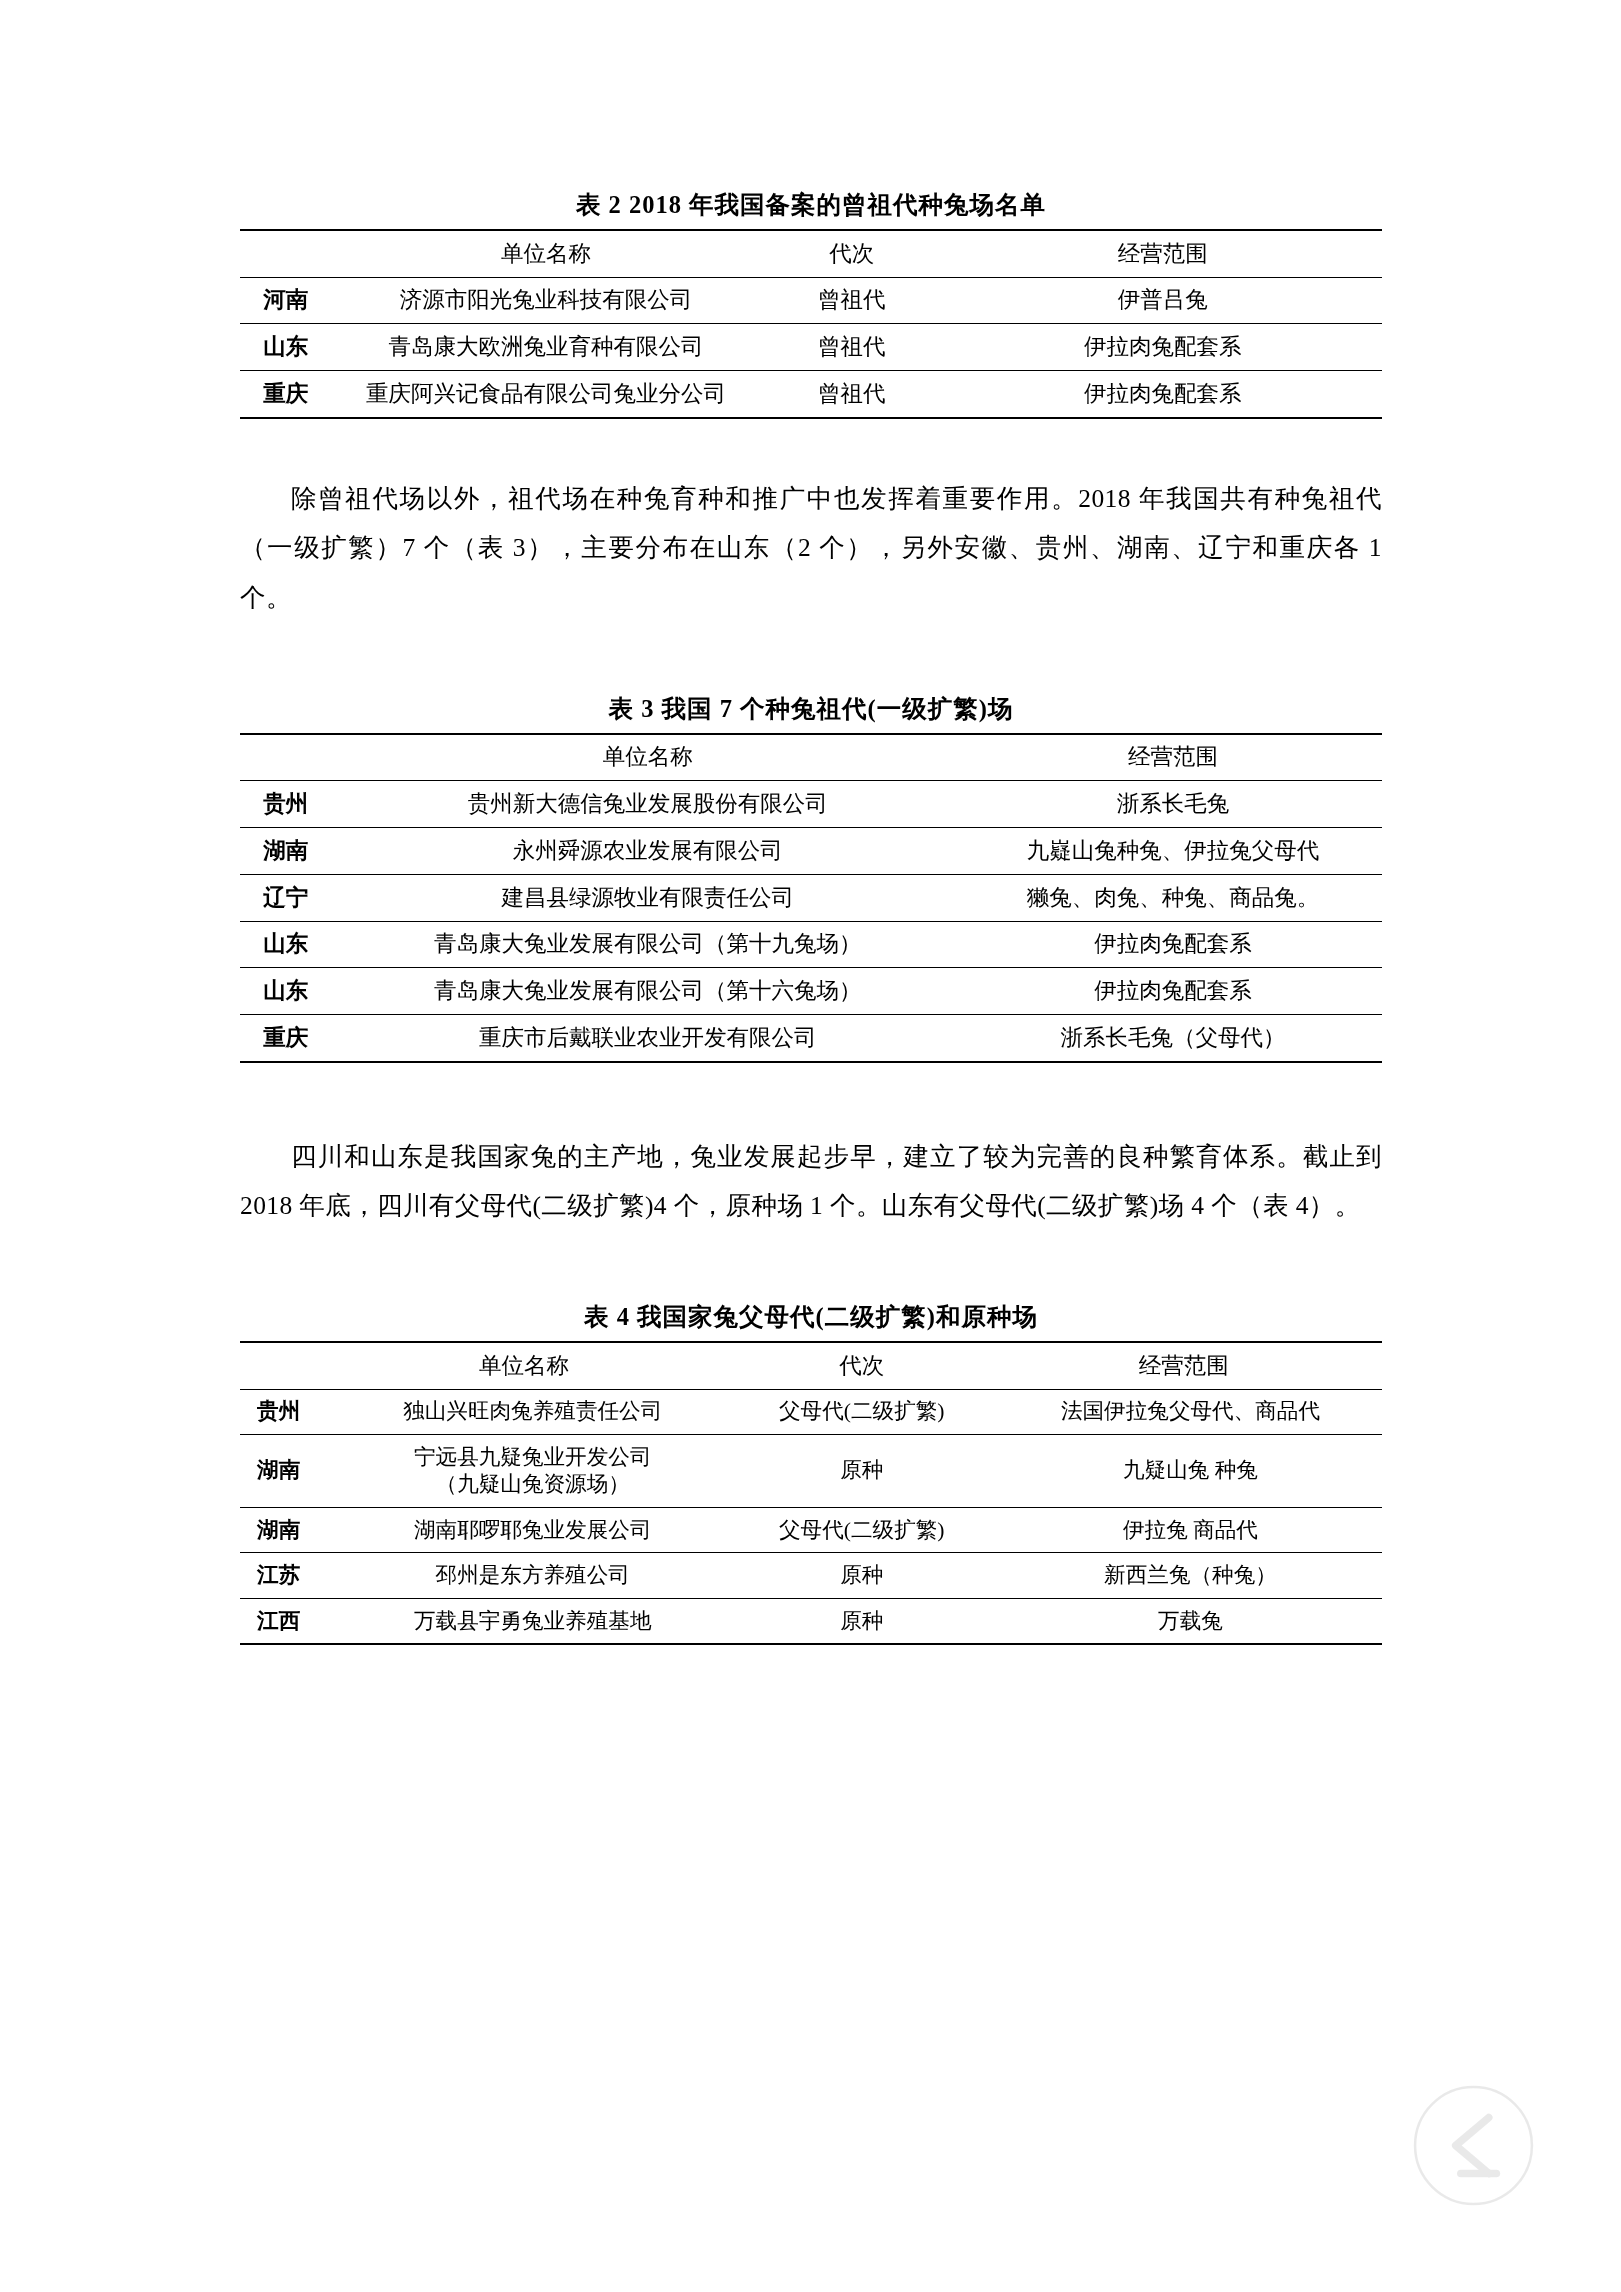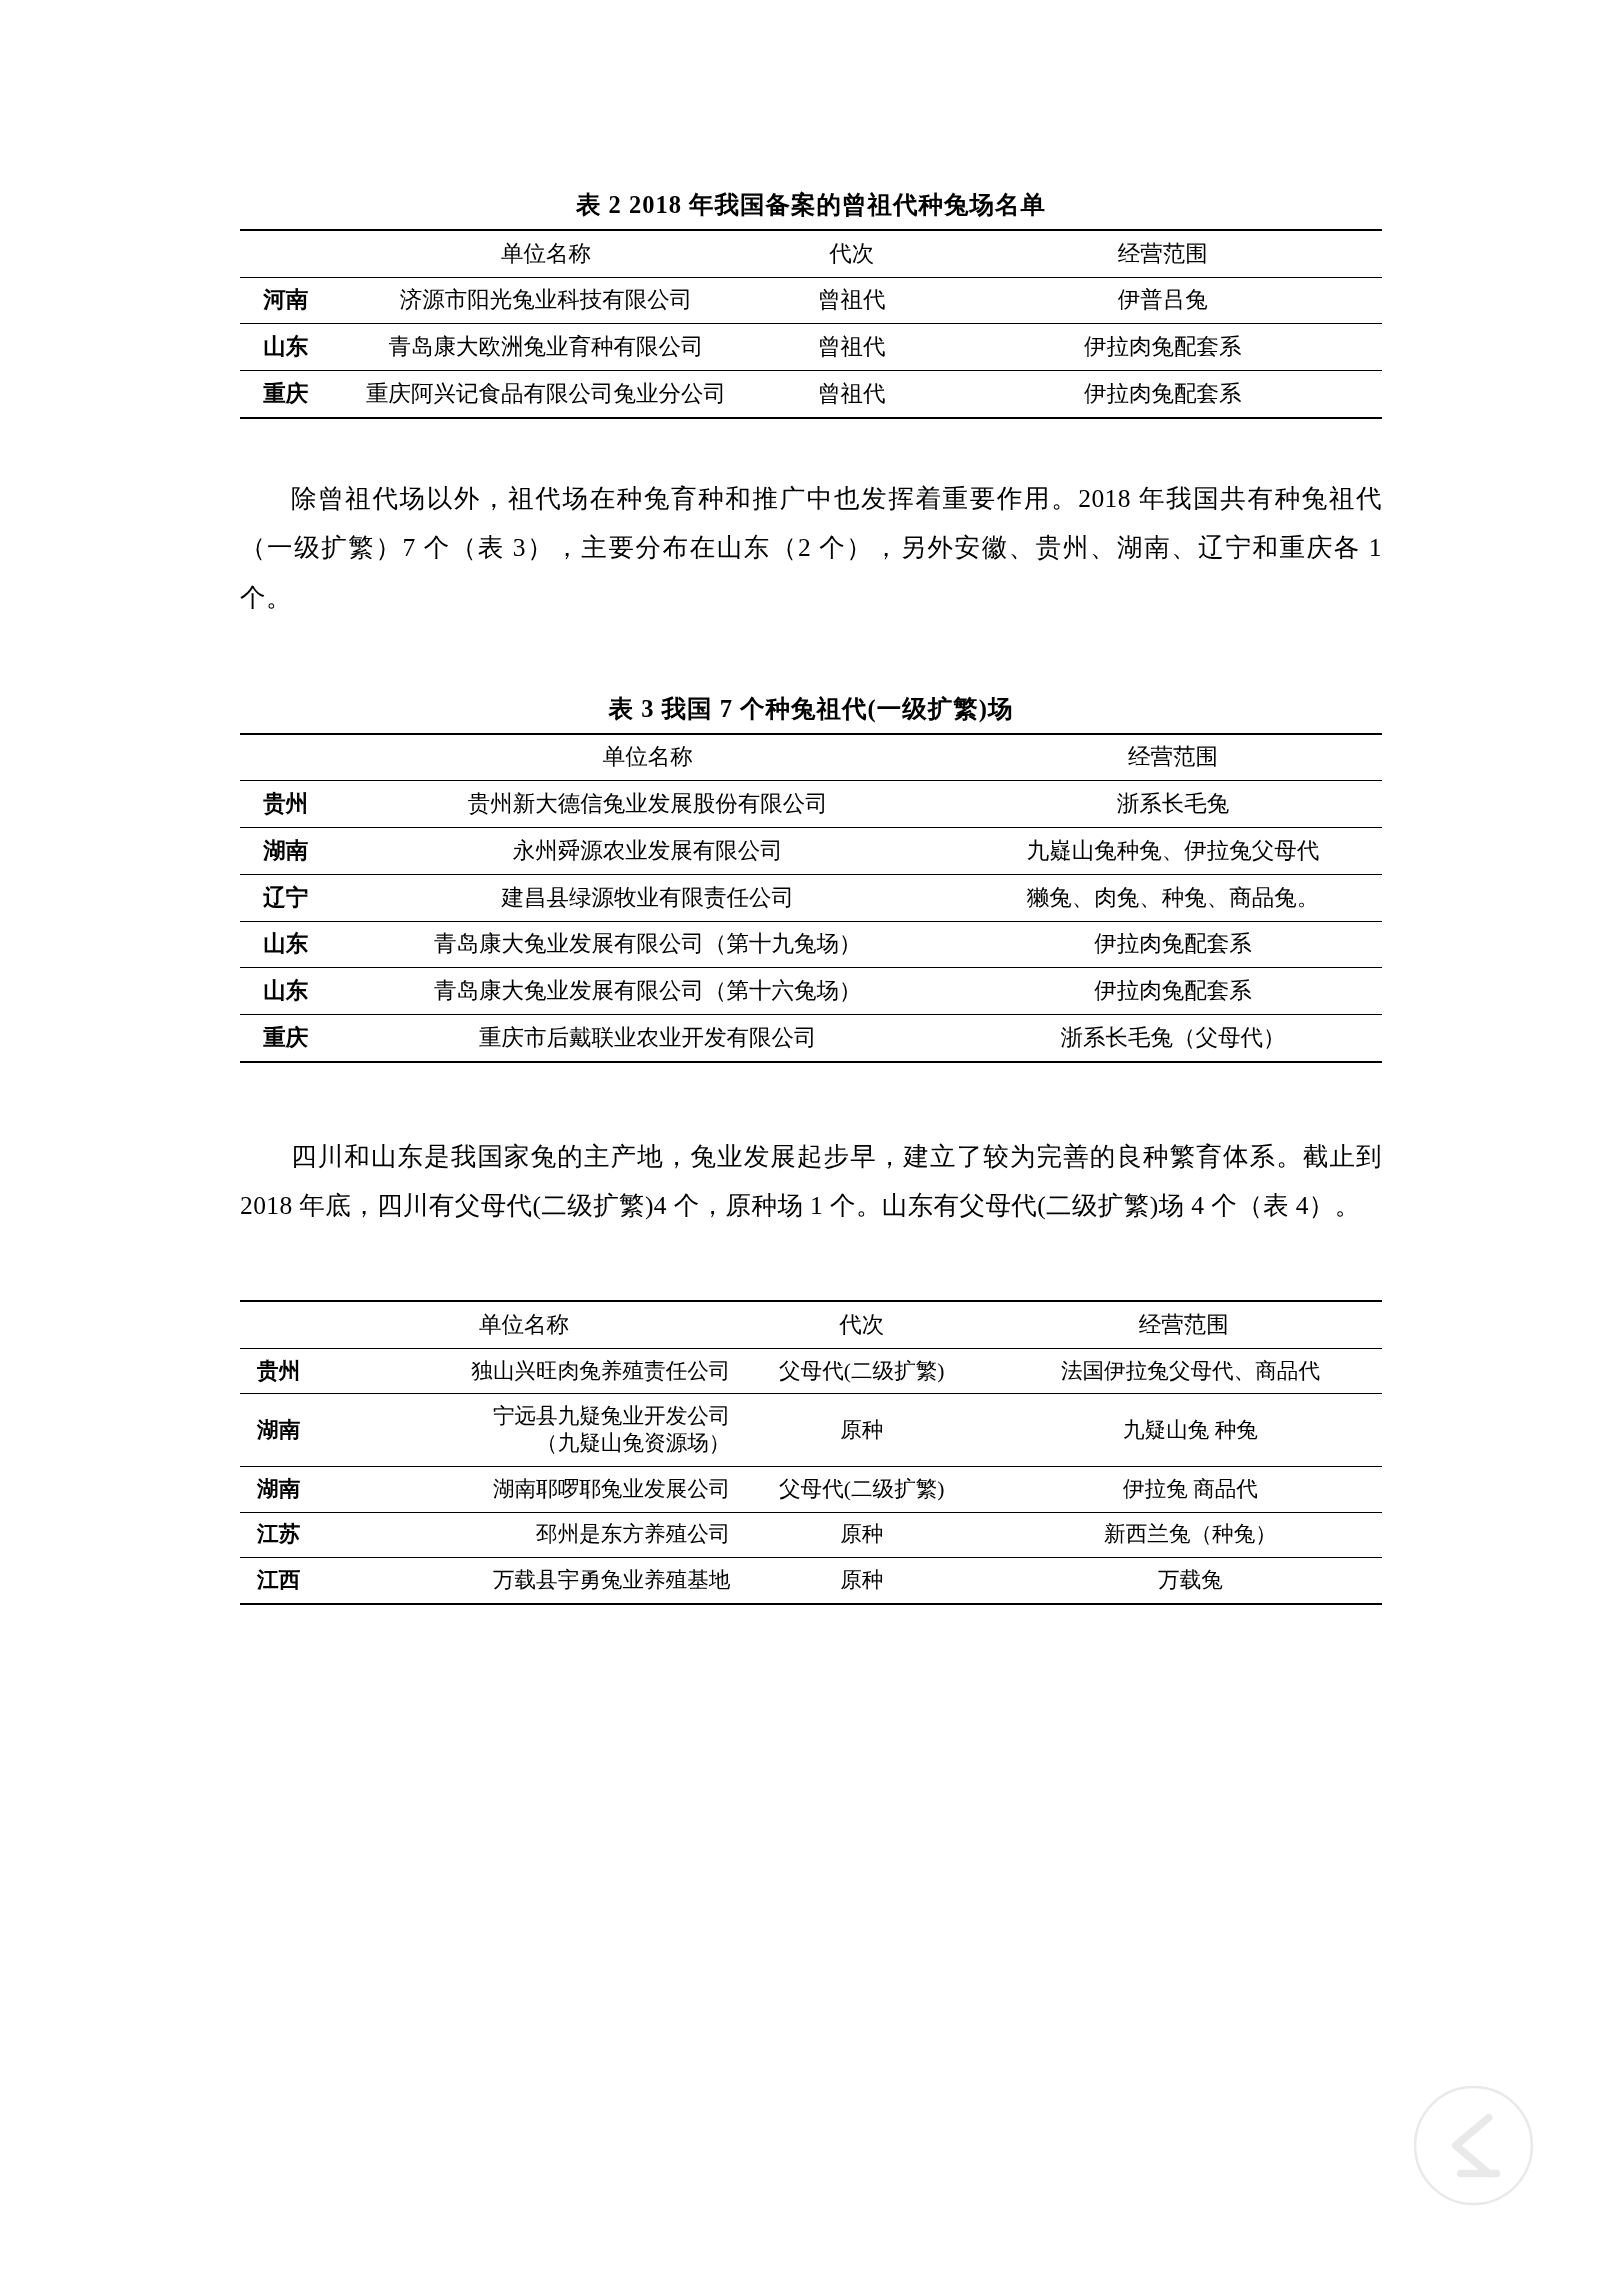--- a/index.html
+++ b/index.html
@@ -86,21 +86,21 @@
 
   
   .t2 td.c-name, .t2 th.c-name { width: 421px; }
   .t2 td.c-gen,  .t2 th.c-gen  { width: 176px; }
   .t2 td.c-scope,.t2 th.c-scope{ width: 431px; }
 
   .t3 td.c-name, .t3 th.c-name { width: 627px; }
   .t3 td.c-scope,.t3 th.c-scope{ width: 412px; }
 
   .t4 td.c-region, .t4 th.c-region { width: 69px; }
-  .t4 td.c-name, .t4 th.c-name { width: 392px; text-align: right; padding-left: 17.6px;}
+  .t4 td.c-name, .t4 th.c-name { width: 392px; text-align: center; padding-left: 17.6px;}
   .t4 th.c-name { text-align: center; padding-left: 0; }
   .t4 td.c-gen,  .t4 th.c-gen  { width: 245px; }
   .t4 td.c-scope,.t4 th.c-scope{ width: 372px; text-align: center; padding-left: 13.7px;}
   .t4 th.c-scope { text-align: center; padding-left: 0; }
   .t4 td, .t4 th { font-size: 21.6px; padding: 6.9px 3.9px; }
   .t4 .sub-line { display: block; }
 
   
   p.para {
     font-size: 25.5px;
@@ -218,20 +218,21 @@
       </table>
     </div>
 
     <div class="gap-b"></div>
 
     <p class="para">四川和山东是我国家兔的主产地，兔业发展起步早，建立了较为完善的良种繁育体系。截止到 2018 年底，四川有父母代(二级扩繁)4 个，原种场 1 个。山东有父母代(二级扩繁)场 4 个（表 4）。</p>
 
     <div class="gap-b"></div>
 
     <div class="table-block">
+      <div class="table-caption">表 4    我国家兔父母代(二级扩繁)和原种场</div>
       <table class="doc-table t4">
         <thead>
           <tr>
             <th class="c-region"></th>
             <th class="c-name">单位名称</th>
             <th class="c-gen">代次</th>
             <th class="c-scope">经营范围</th>
           </tr>
         </thead>
         <tbody>

